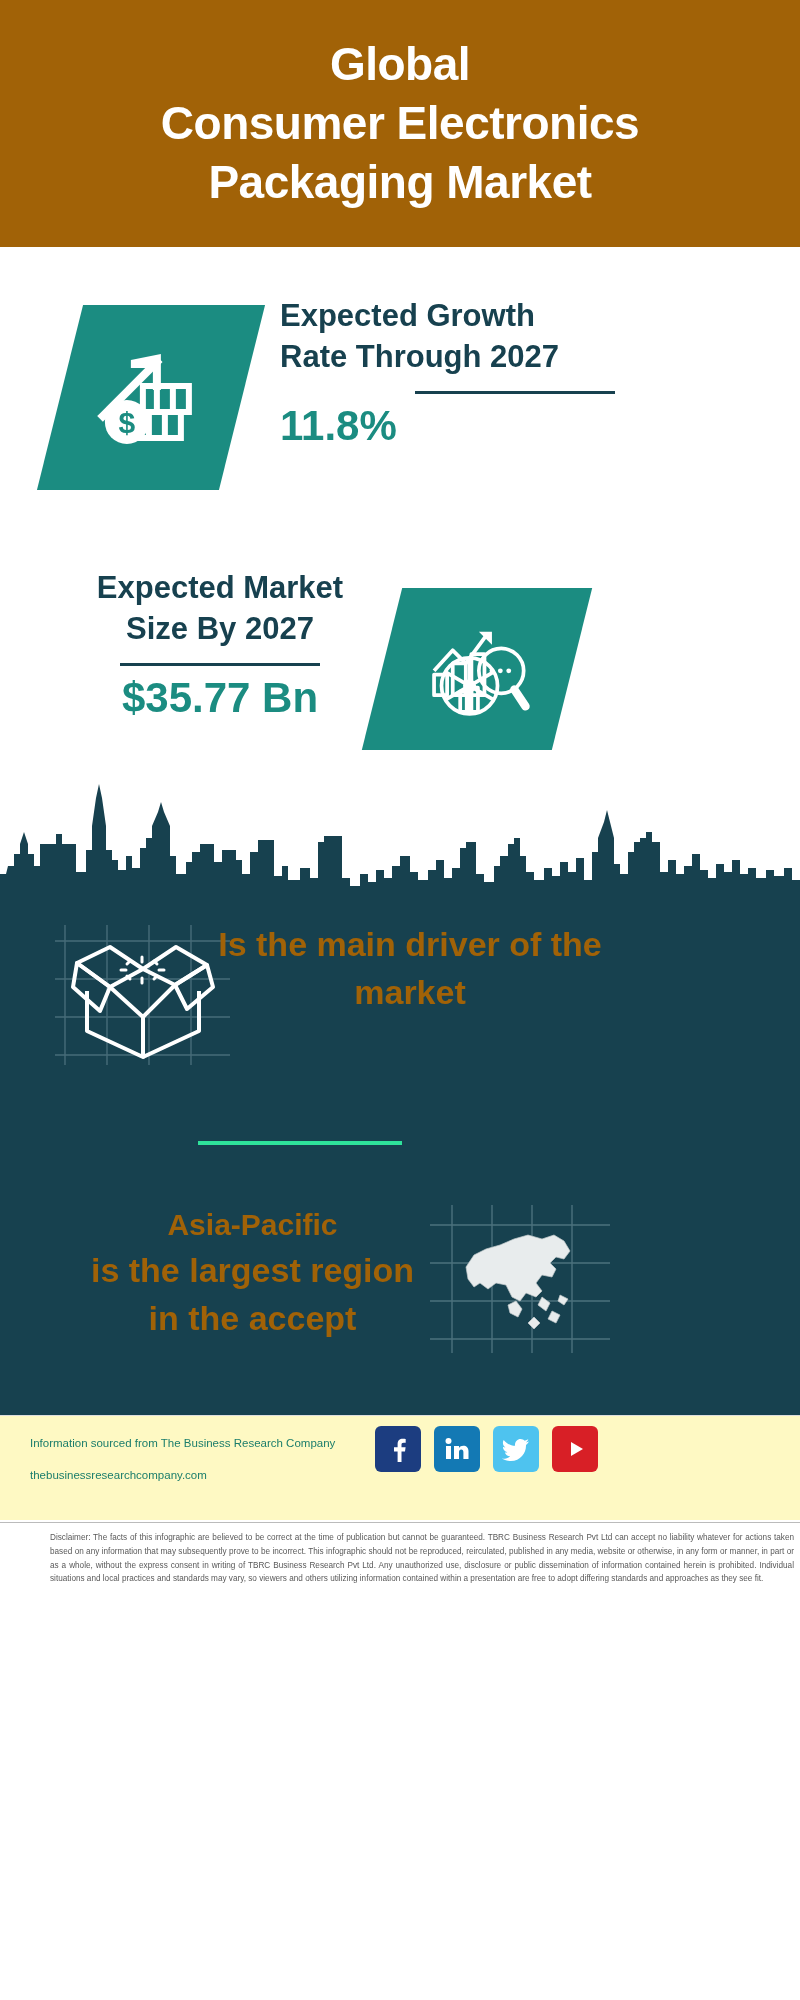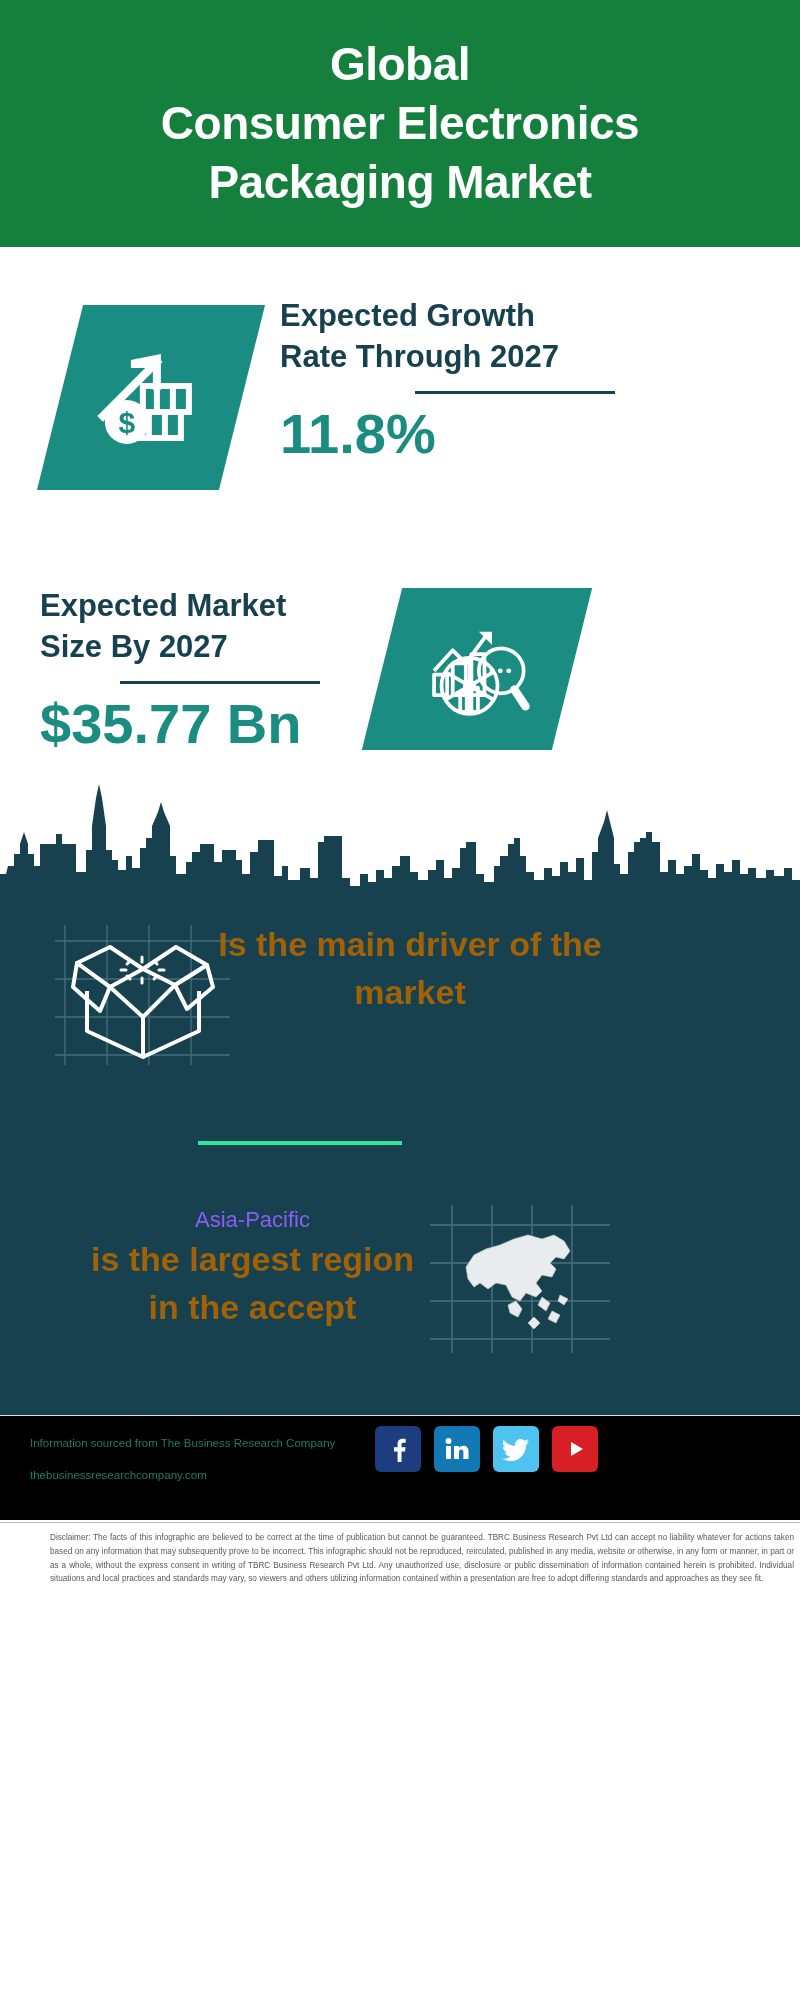--- a/index.html
+++ b/index.html
@@ -16,21 +16,21 @@
     overflow: hidden;
     background: #ffffff;
   }
 
   
   .header {
     position: absolute;
     top: 0; left: 0;
     width: 800px;
     height: 247px;
-    background: #15803d;
+    background: #a16207;
     display: flex;
     align-items: center;
     justify-content: center;
   }
   .header-title {
     color: #ffffff;
     font-size: 46px;
     font-weight: bold;
     line-height: 1.28;
     text-align: center;
@@ -73,30 +73,31 @@
     line-height: 1.33;
   }
   .rule {
     width: 200px;
     height: 3px;
     background: #17414f;
     margin: 14px auto 8px auto;
   }
   .stat-value {
     color: #1b8c81;
-    font-size: 56px;
+    font-size: 42px;
     font-weight: bold;
     line-height: 1.15;
   }
 
   
   .size-text {
     position: absolute;
-    top: 585px; left: 40px;
+    top: 567px; left: 40px;
     width: 360px;
+    text-align: center;
   }
   .size-icon { top: 588px; left: 382px; width: 190px; height: 162px; }
   .skyline {
     position: absolute;
     top: 782px; left: 0;
     width: 800px;
     height: 115px;
     display: block;
   }
   .dark-main {
@@ -138,35 +139,35 @@
   }
 
   
   .region-text {
     position: absolute;
     top: 1205px; left: 55px;
     width: 395px;
     text-align: center;
   }
   .region-hl {
-    color: #8b5cf6;
-    font-size: 22px;
-    font-weight: normal;
+    color: #a16207;
+    font-size: 30px;
+    font-weight: bold;
     line-height: 1.35;
     display: block;
   }
   .map-decor { position: absolute; top: 1205px; left: 430px; width: 180px; height: 148px; }
 
   
   .footer {
     position: absolute;
     top: 1415px; left: 0;
     width: 800px;
     height: 105px;
-    background: #000000;
+    background: #fef9c3;
     border-top: 1px solid #dddddd;
   }
   .source-text {
     position: absolute;
     top: 17px; left: 30px;
     width: 360px;
   }
   .source-line {
     color: #1b7d6b;
     font-size: 11.5px;

